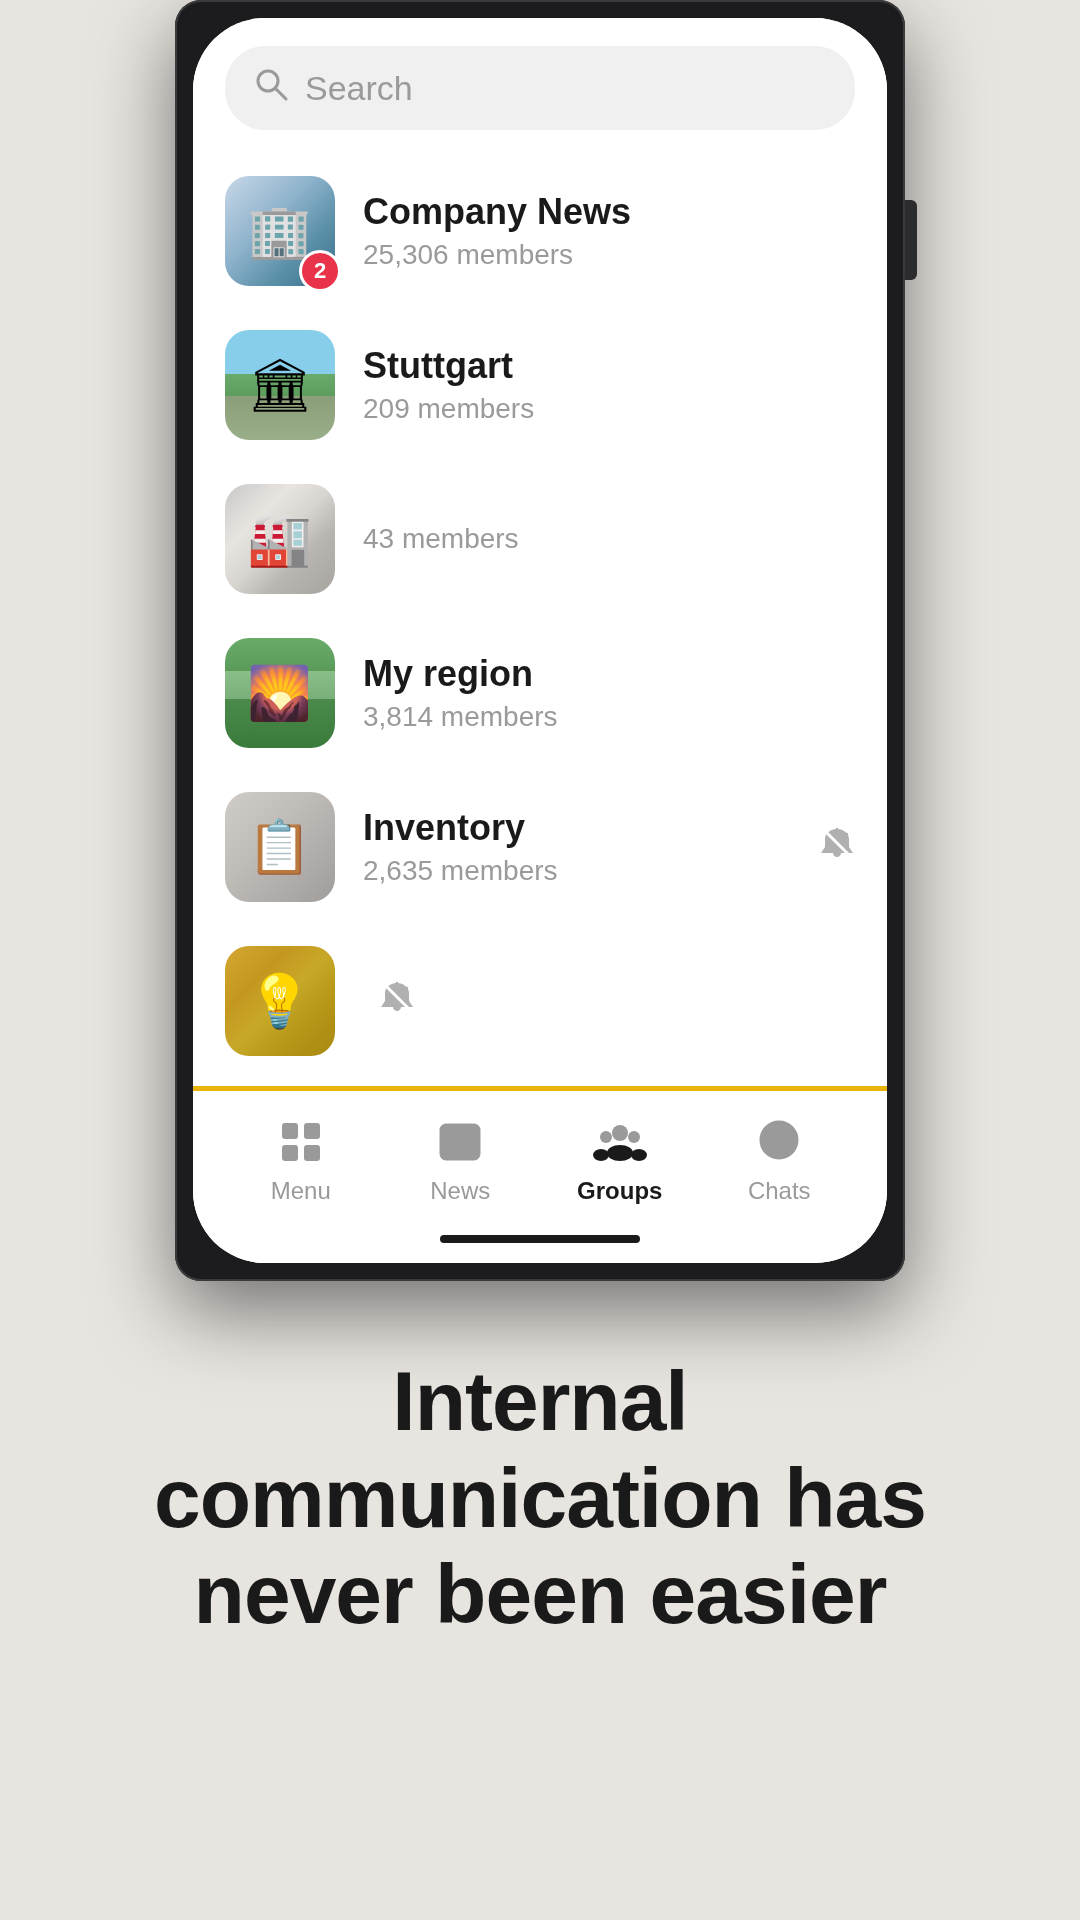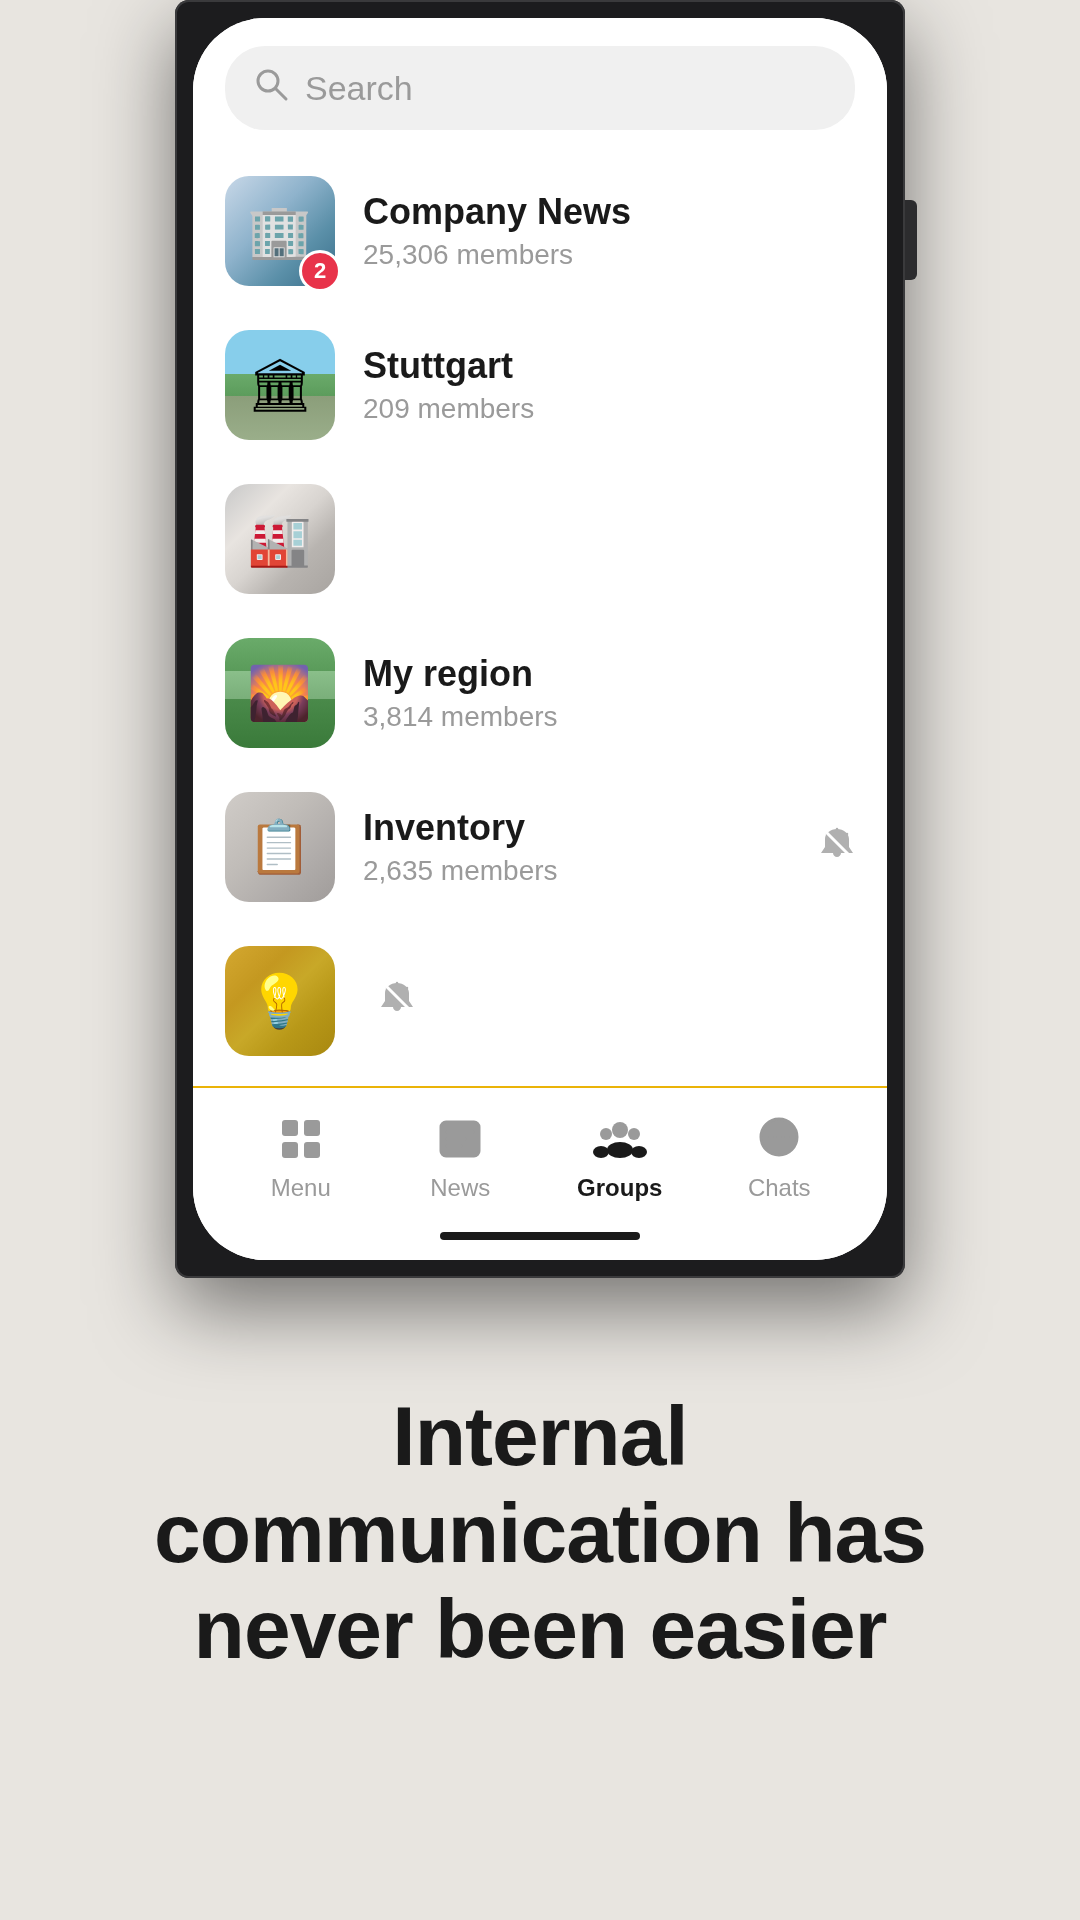--- a/index.html
+++ b/index.html
@@ -18,21 +18,21 @@
     
     .phone-shell {
       width: 730px;
       margin: 0 auto;
       position: relative;
       top: 0;
     }
 
     .phone-outer {
       background: #1c1c1e;
-      border-radius: 14px;
+      border-radius: 26px;
       padding: 18px;
       box-shadow: 0 30px 80px rgba(0,0,0,0.5), inset 0 0 0 2px #3a3a3c;
       position: relative;
     }
 
     
     .phone-outer::before {
       content: '';
       position: absolute;
       right: -12px;
@@ -211,21 +211,21 @@
 
     .mute-icon {
       color: #b0b0b0;
       font-size: 36px;
       margin-left: 16px;
     }
 
     
     .bottom-nav {
       background: #fff;
-      border-top: 2px solid #eab308;
+      border-top: 5px solid #eab308;
       display: flex;
       justify-content: space-around;
       align-items: center;
       padding: 24px 28px 16px;
     }
 
     .nav-item {
       display: flex;
       flex-direction: column;
       align-items: center;
@@ -266,21 +266,21 @@
     }
 
     .nav-svg path,
     .nav-svg rect,
     .nav-svg circle {
       fill: #9a9a9a;
     }
 
     
     .tagline-section {
-      padding: 110px 80px 60px;
+      padding: 72px 80px 60px;
       text-align: center;
     }
 
     .tagline-text {
       font-size: 84px;
       font-weight: 800;
       color: #1a1a1a;
       line-height: 1.15;
       letter-spacing: -1px;
     }
@@ -326,20 +326,21 @@
               <div class="group-name">Stuttgart</div>
               <div class="group-members">209 members</div>
             </div>
           </div>
 
           <div class="group-item">
             <div class="avatar-wrap">
               <div class="avatar avatar-logistics"></div>
             </div>
             <div class="group-info">
+              <div class="group-members">43 members</div>
             </div>
           </div>
 
           <div class="group-item">
             <div class="avatar-wrap">
               <div class="avatar avatar-myregion"></div>
             </div>
             <div class="group-info">
               <div class="group-name">My region</div>
               <div class="group-members">3,814 members</div>

